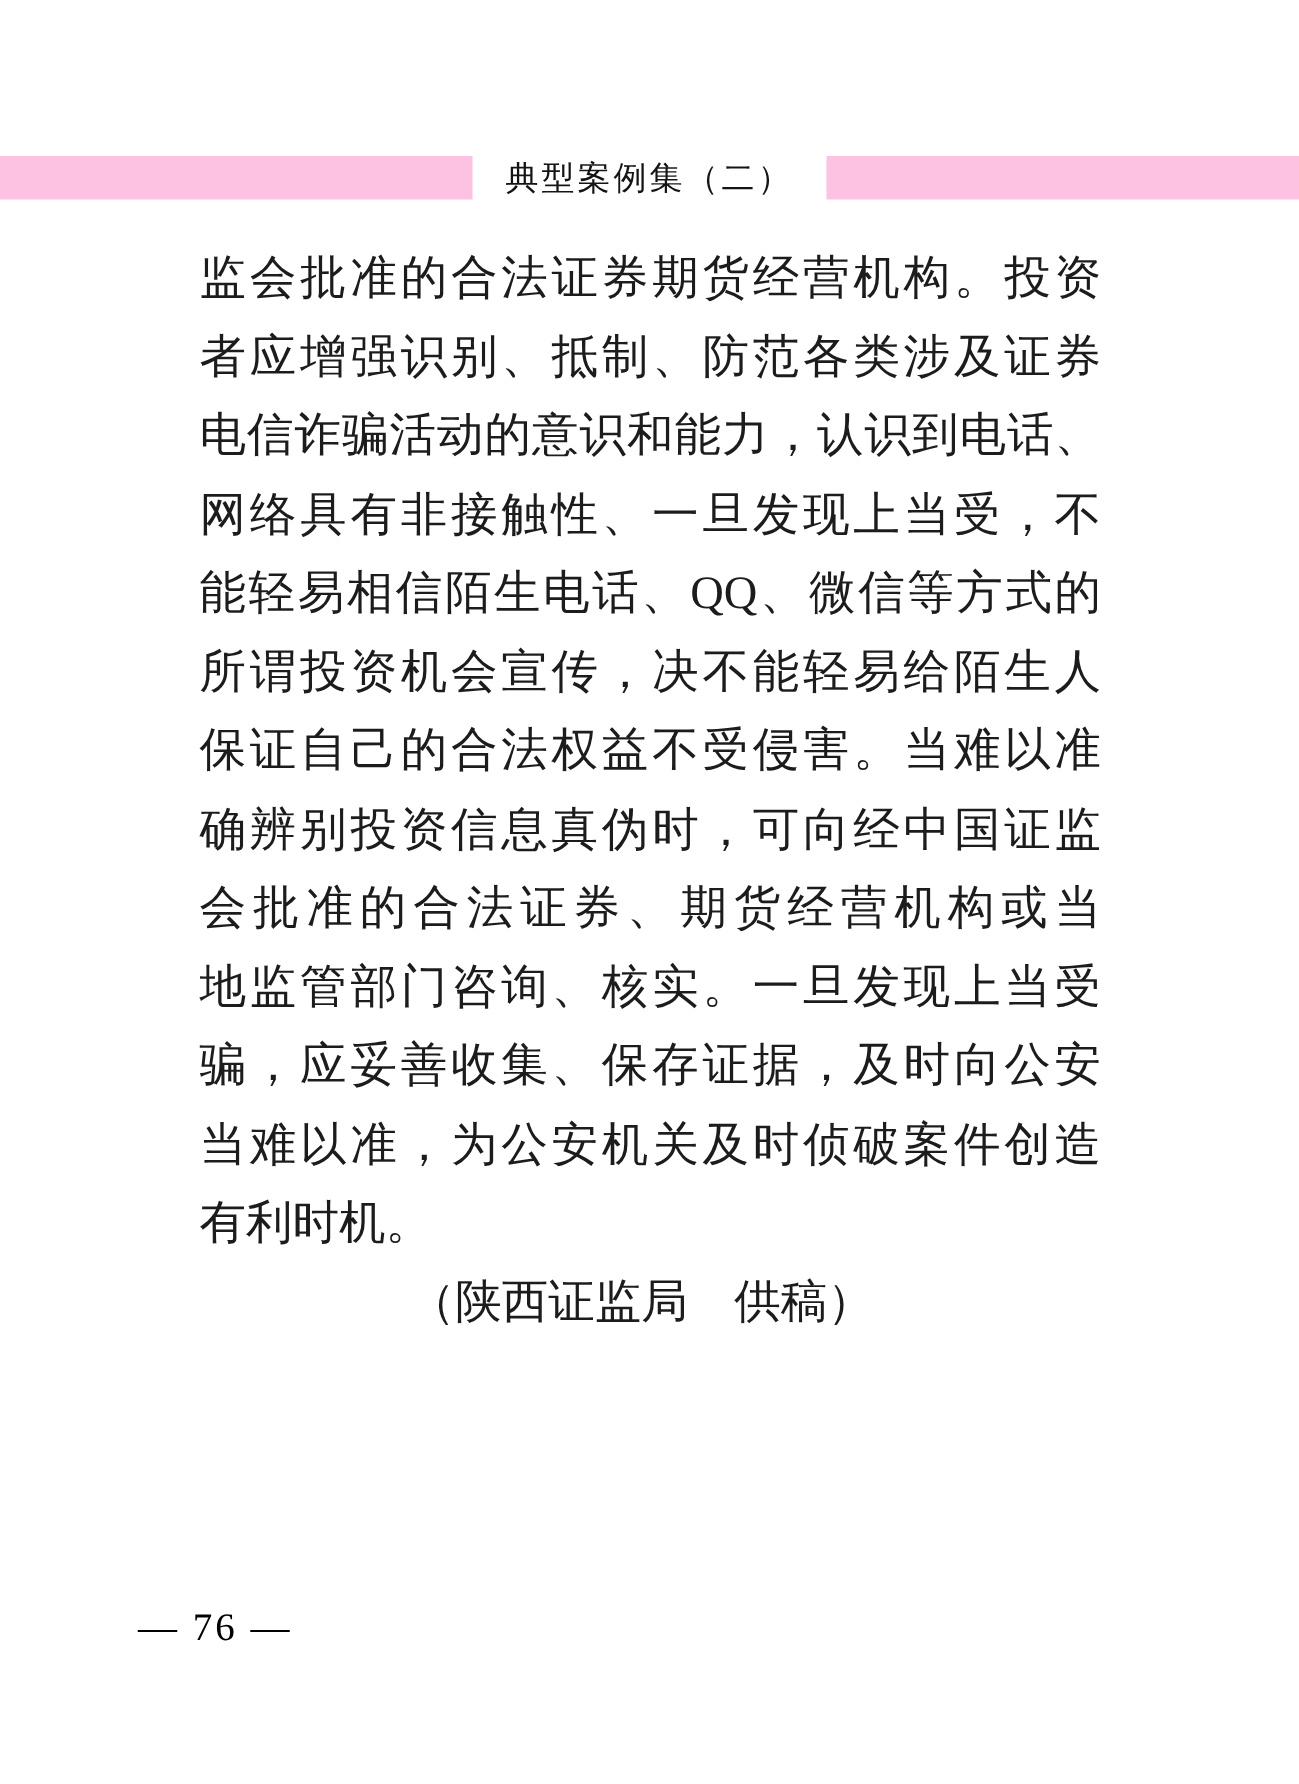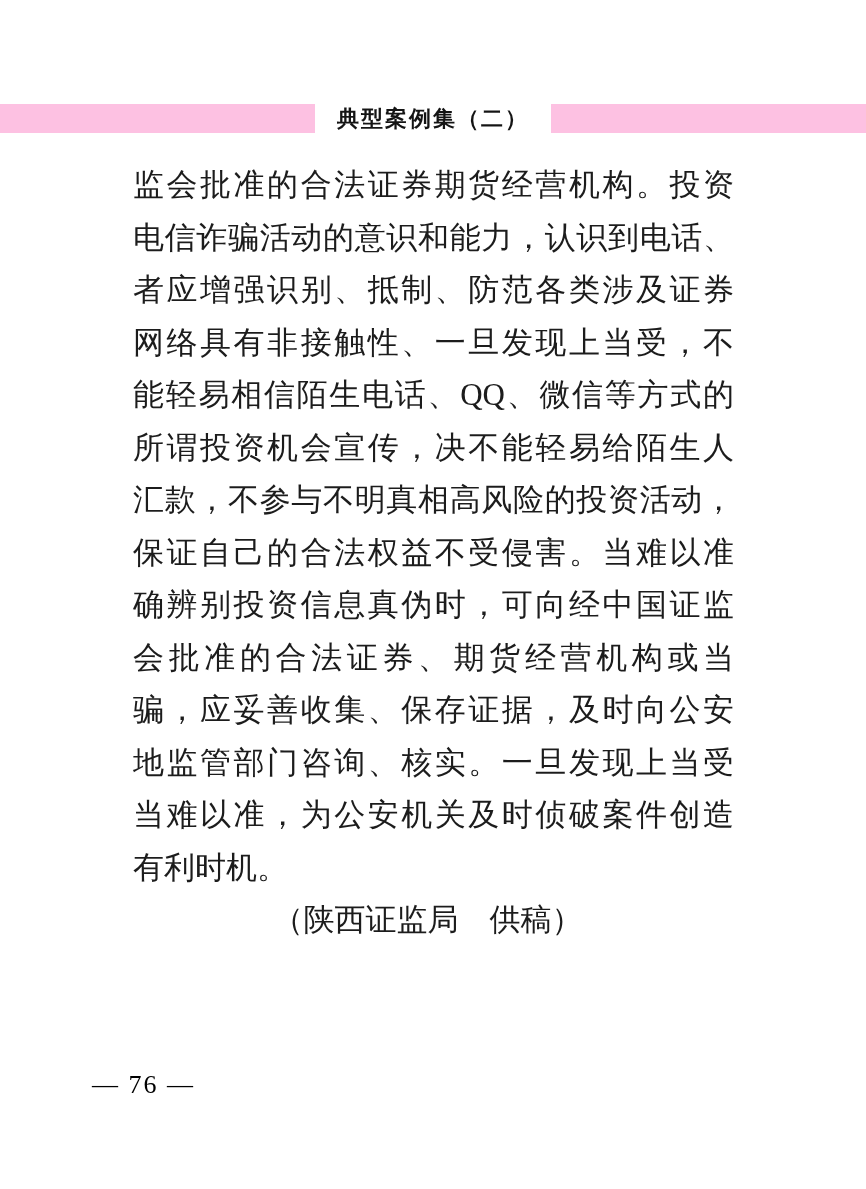--- a/index.html
+++ b/index.html
@@ -27,21 +27,21 @@
     align-items: center;
   }
   .hbar {
     flex: 1;
     height: 100%;
     background: #fdc1e2;
   }
   .htitle {
     padding: 0 22px;
     font-family: "Liberation Sans", "DejaVu Sans", sans-serif;
-    font-weight: bold;
+    font-weight: normal;
     font-size: 22px;
     letter-spacing: 2px;
     color: #141414;
     white-space: nowrap;
   }
 
   
   .textblock {
     position: absolute;
     left: 133px;
@@ -81,31 +81,30 @@
 <div class="page">
 
   <div class="header">
     <div class="hbar"></div>
     <div class="htitle">典型案例集（二）</div>
     <div class="hbar"></div>
   </div>
 
   <div class="textblock">
     <div class="line">监会批准的合法证券期货经营机构。投资</div>
+    <div class="line">者应增强识别、抵制、防范各类涉及证券</div>
     <div class="line">电信诈骗活动的意识和能力，认识到电话、</div>
-    <div class="line">者应增强识别、抵制、防范各类涉及证券</div>
     <div class="line">网络具有非接触性、一旦发现上当受，不</div>
     <div class="line">能轻易相信陌生电话、QQ、微信等方式的</div>
     <div class="line">所谓投资机会宣传，决不能轻易给陌生人</div>
-    <div class="line">汇款，不参与不明真相高风险的投资活动，</div>
     <div class="line">保证自己的合法权益不受侵害。当难以准</div>
     <div class="line">确辨别投资信息真伪时，可向经中国证监</div>
     <div class="line">会批准的合法证券、期货经营机构或当</div>
+    <div class="line">地监管部门咨询、核实。一旦发现上当受</div>
     <div class="line">骗，应妥善收集、保存证据，及时向公安</div>
-    <div class="line">地监管部门咨询、核实。一旦发现上当受</div>
     <div class="line">当难以准，为公安机关及时侦破案件创造</div>
     <div class="line last">有利时机。</div>
     <div class="attr">（陕西证监局　供稿）</div>
   </div>
 
   <div class="pagenum">— 76 —</div>
 
 </div>
 
 </body></html>

